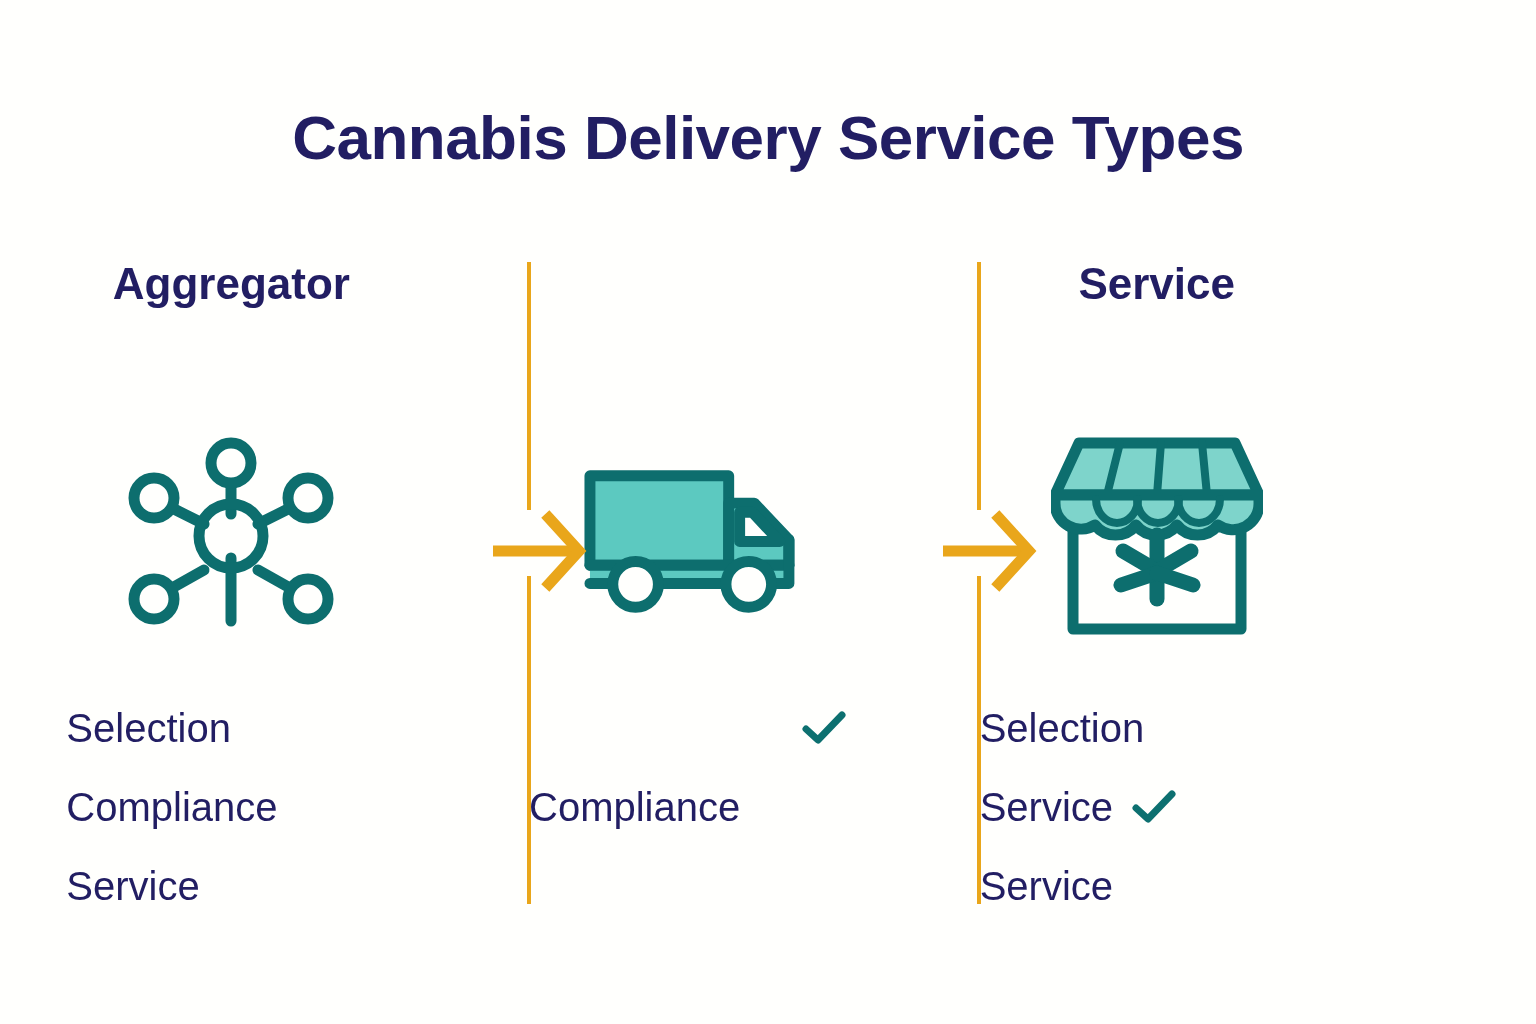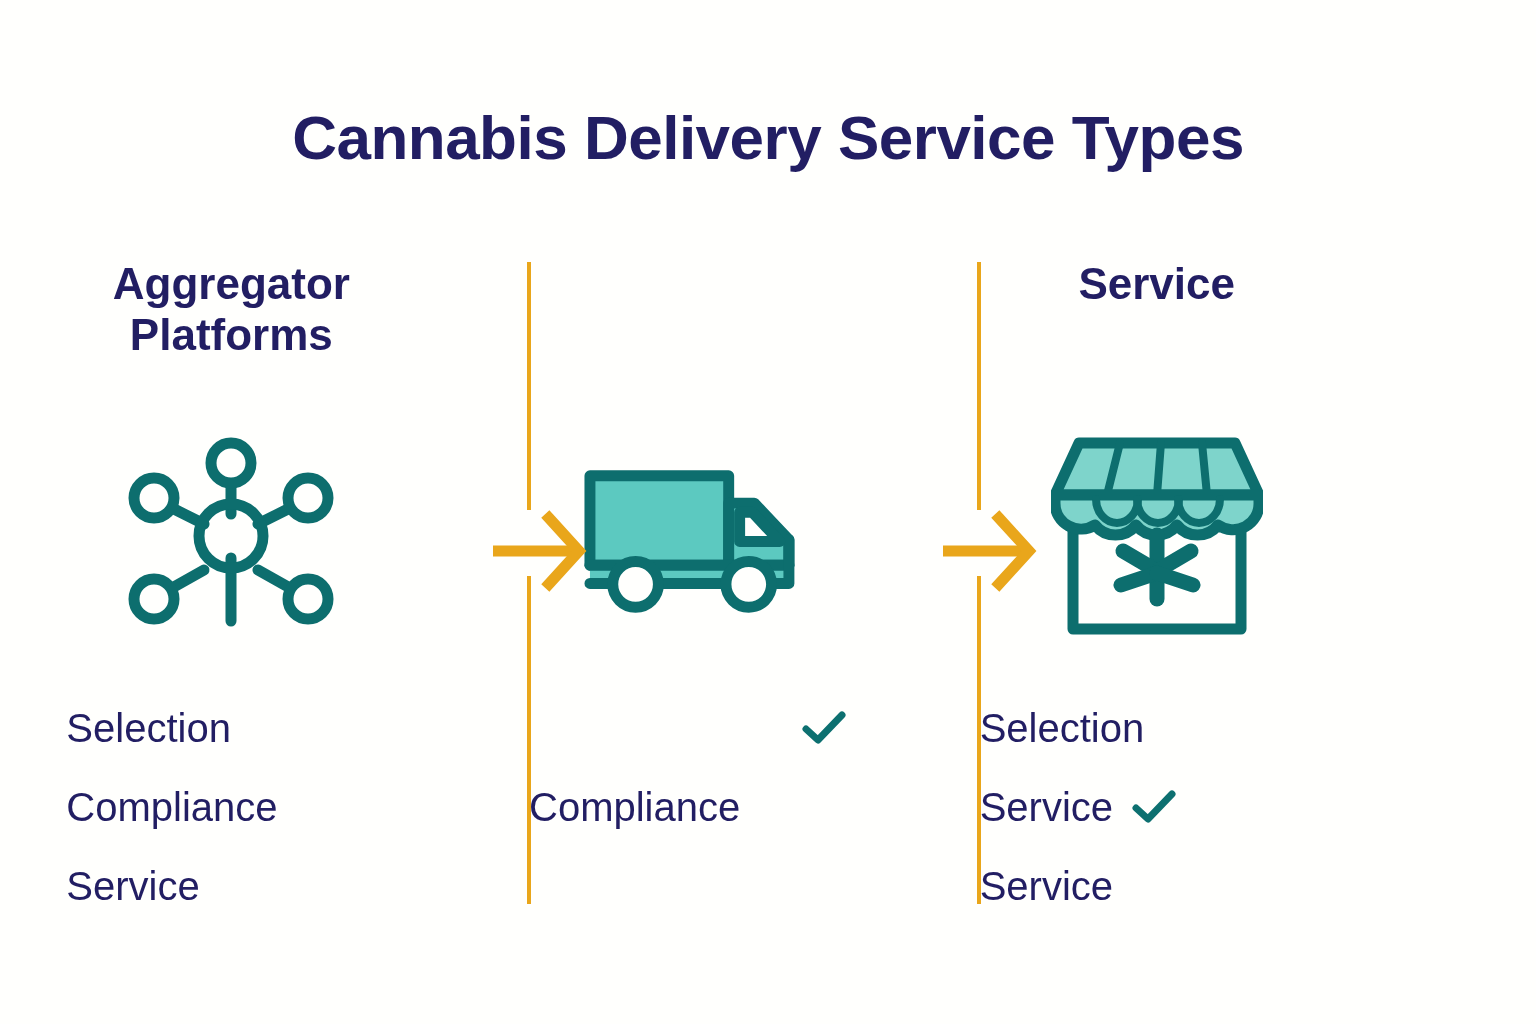--- a/index.html
+++ b/index.html
@@ -146,21 +146,20 @@
 
 <div class="infographic">
 
   <div class="title">Cannabis Delivery Service Types</div>
 
   <div class="columns">
 
     <div class="column col-0">
       <div class="col-header">
         <div>Aggregator</div>
-        <div>Platforms</div>
       </div>
 
       <div class="icon-wrap">
         <svg width="215" height="200" viewBox="0 0 215 200" fill="none" stroke="#0d6e6e" stroke-width="11" stroke-linecap="round">
 
           <line x1="107" y1="48" x2="107" y2="78"></line>
           <line x1="107" y1="122" x2="107" y2="185"></line>
           <line x1="48" y1="72" x2="80" y2="88"></line>
           <line x1="166" y1="72" x2="134" y2="88"></line>
           <line x1="48" y1="152" x2="80" y2="134"></line>

